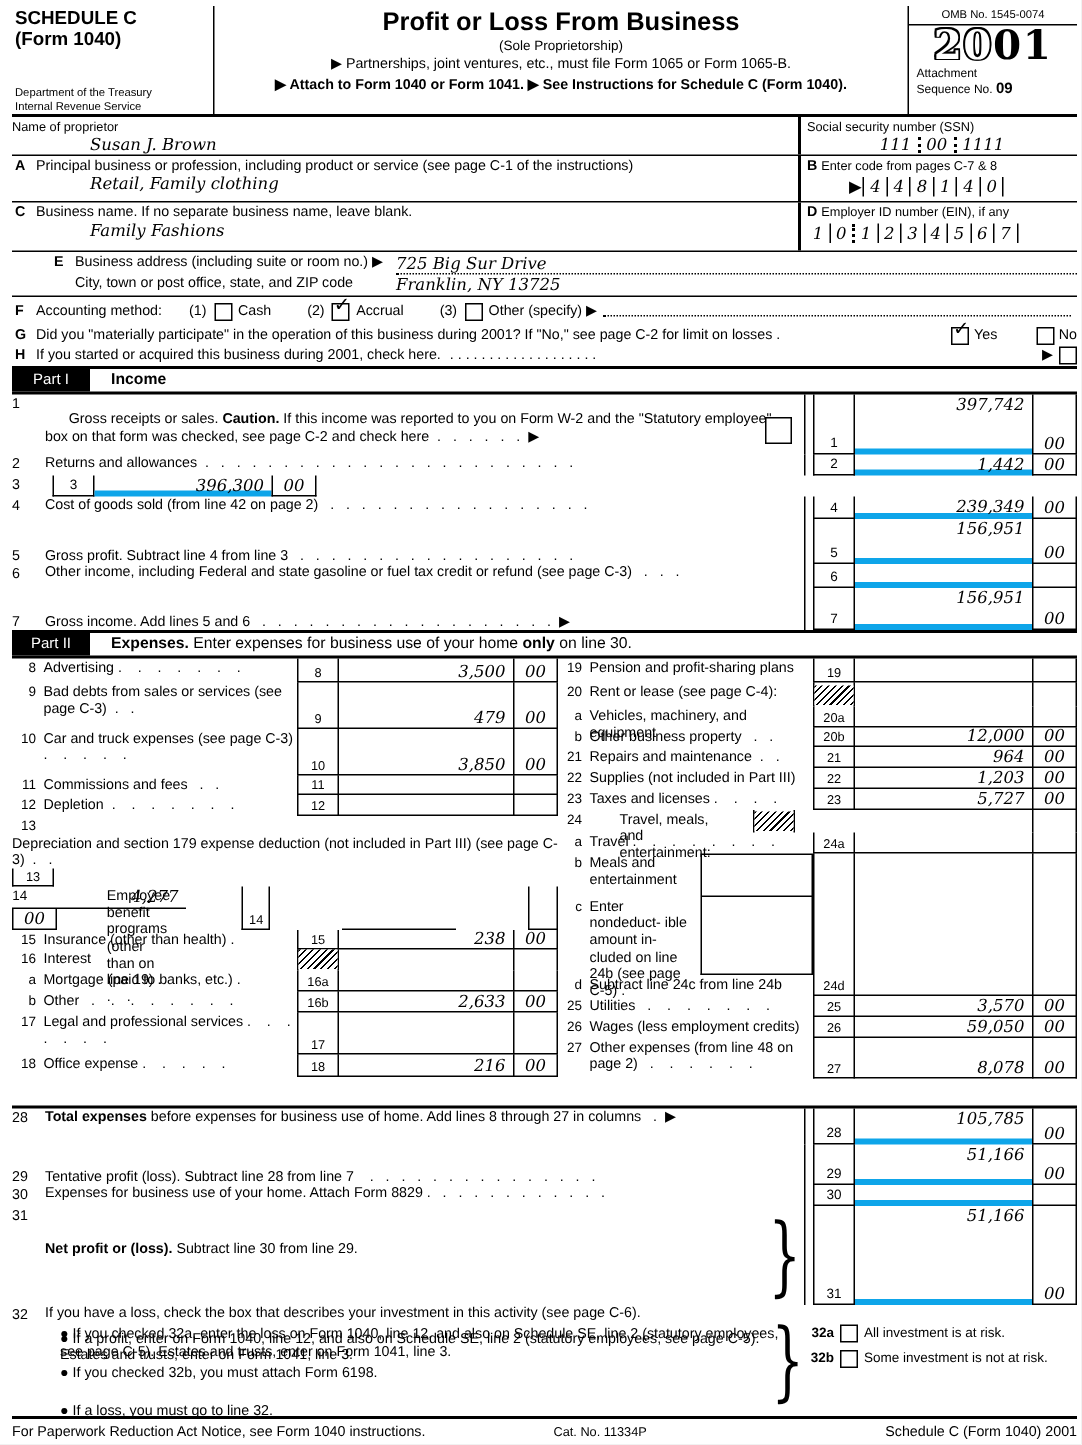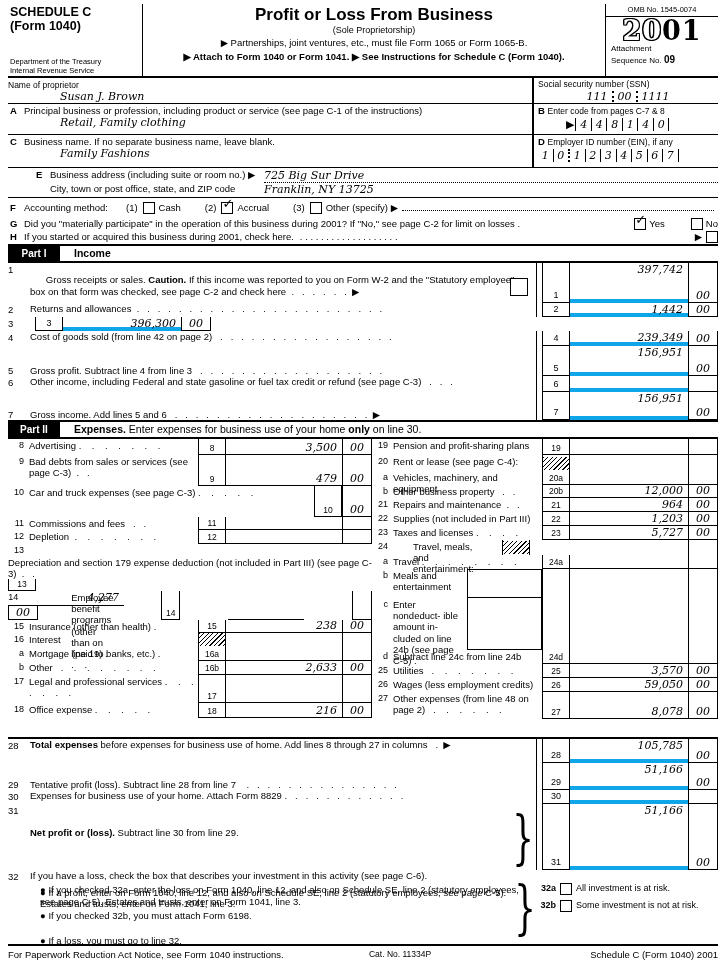--- a/index.html
+++ b/index.html
@@ -44,21 +44,21 @@
   
   .eline{display:flex;}
   .elabel{width:230px;margin-left:26px;}
   .eval{flex:1;}
   .dotline{border-bottom:1.2px dotted #000;}
   
   .fgh{display:flex;align-items:center;}
   .dotfill{flex:1;border-bottom:1.5px dotted #000;height:6px;margin:0 4px;}
   
   .pbar{display:flex;align-items:stretch;border-top:2px solid #000;border-bottom:2px solid #000;height:15px;font-size:10.5px;}
-  .ptag{background:#000;color:#fff;font-weight:bold;width:52px;display:flex;align-items:center;justify-content:center;font-size:10px;margin-right:14px;text-align:right;}
+  .ptag{background:#000;color:#fff;font-weight:normal;width:52px;display:flex;align-items:center;justify-content:center;font-size:10px;margin-right:14px;text-align:right;}
   .pbar .ttl{align-self:center;}
   
   .irow{display:flex;}
   .ig{width:22px;padding-top:1px;}
   .ilabel{flex:1;position:relative;border-right:1px solid #000;white-space:pre-wrap;padding-right:4px;}
   .isp{width:5px;}
   .nbox{width:28px;border-left:1px solid #000;border-right:1.5px solid #000;border-bottom:1px solid #000;display:flex;align-items:flex-end;justify-content:center;font-size:9px;padding-bottom:1px;box-sizing:border-box;}
   .amt{width:118px;border-bottom:4px solid #0ea5e9;display:flex;justify-content:flex-end;padding-right:5px;box-sizing:border-box;}
   .cts{width:30px;border-left:1px solid #000;border-right:1.5px solid #000;border-bottom:1px solid #000;display:flex;align-items:flex-end;justify-content:center;box-sizing:border-box;}
   .nb{border-bottom:none !important;}
@@ -354,20 +354,23 @@
             <span class="v">479</span>
           </div>
         <div class="ect">
             <span class="v">00</span>
           </div>
       </div>
       <div class="erow" style="height:31px;">
         <div class="eg">10</div>
           <div class="elbl">Car and truck expenses (see page C-3) .    .    .    .    .</div>
         <div class="enb">10</div>
+        <div class="eam">
+            <span class="v">3,850</span>
+          </div>
         <div class="ect">
             <span class="v">00</span>
           </div>
       </div>
       <div class="erow" style="height:13px;">
         <div class="eg">11</div>
           <div class="elbl">Commissions and fees   .   .</div>
         <div class="enb">11</div>
         <div class="eam">
             <span class="v"></span>

